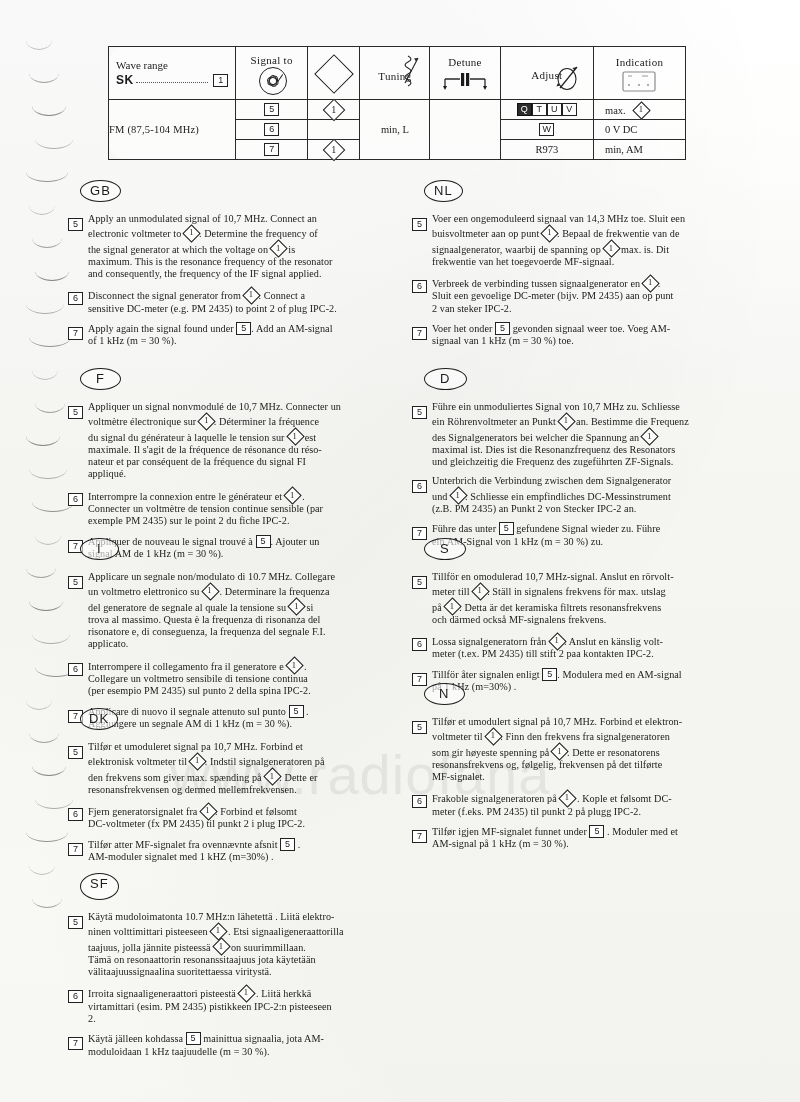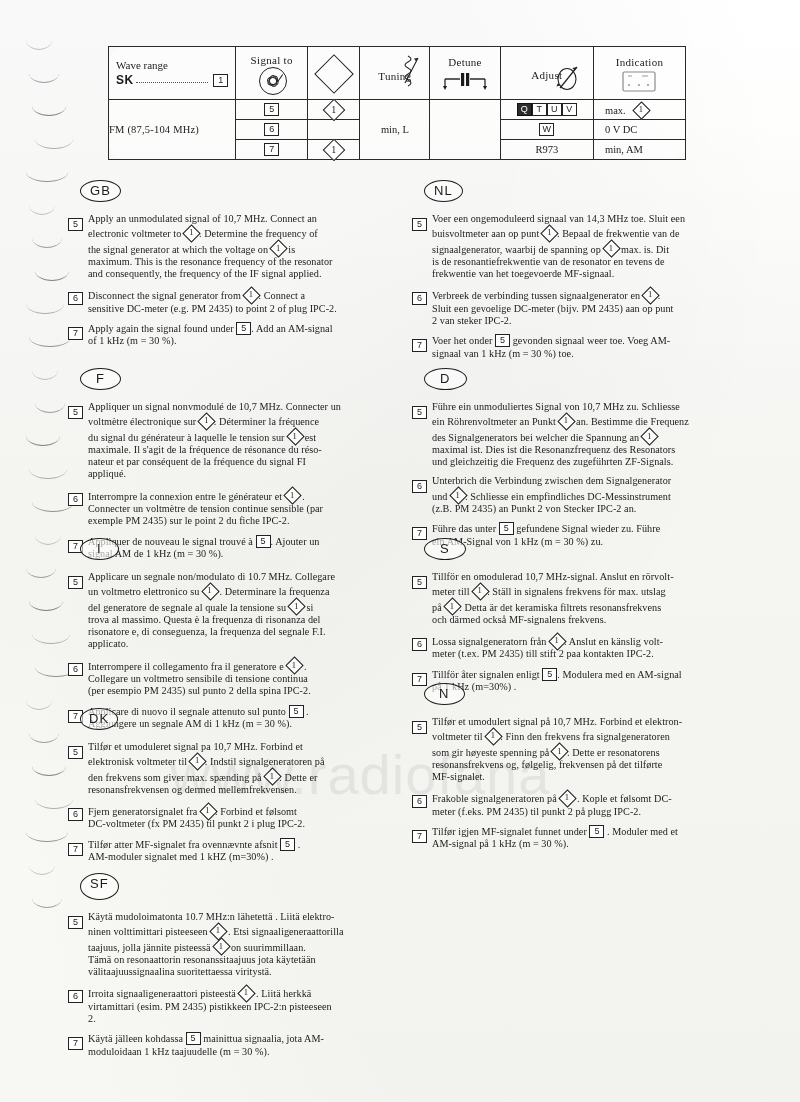--- a/index.html
+++ b/index.html
@@ -336,21 +336,20 @@
             </div>
           </div>
         </div></div>
       <div class="lang-block" style="left: 412px; top: 180px;"><div class="lang-badge" style="padding: 2px 9px 3px;">NL</div><div class="steps">
           <div class="step">
             <div class="step-num"><span class="numbox">5</span></div>
             <div class="step-body">
               <span class="ln">Voer een ongemoduleerd signaal van 14,3 MHz toe. Sluit een</span>
               <span class="ln">buisvoltmeter aan op punt <span class="diamond"><i></i><b>1</b></span>. Bepaal de frekwentie van de</span>
               <span class="ln">signaalgenerator, waarbij de spanning op <span class="diamond"><i></i><b>1</b></span> max. is. Dit</span>
-              <span class="ln">is de resonantiefrekwentie van de resonator en tevens de</span>
               <span class="ln">frekwentie van het toegevoerde MF-signaal.</span>
             </div>
           </div>
           <div class="step">
             <div class="step-num"><span class="numbox">6</span></div>
             <div class="step-body">
               <span class="ln">Verbreek de verbinding tussen signaalgenerator en <span class="diamond"><i></i><b>1</b></span>.</span>
               <span class="ln">Sluit een gevoelige DC-meter (bijv. PM 2435) aan op punt</span>
               <span class="ln">2 van steker IPC-2.</span>
             </div>

